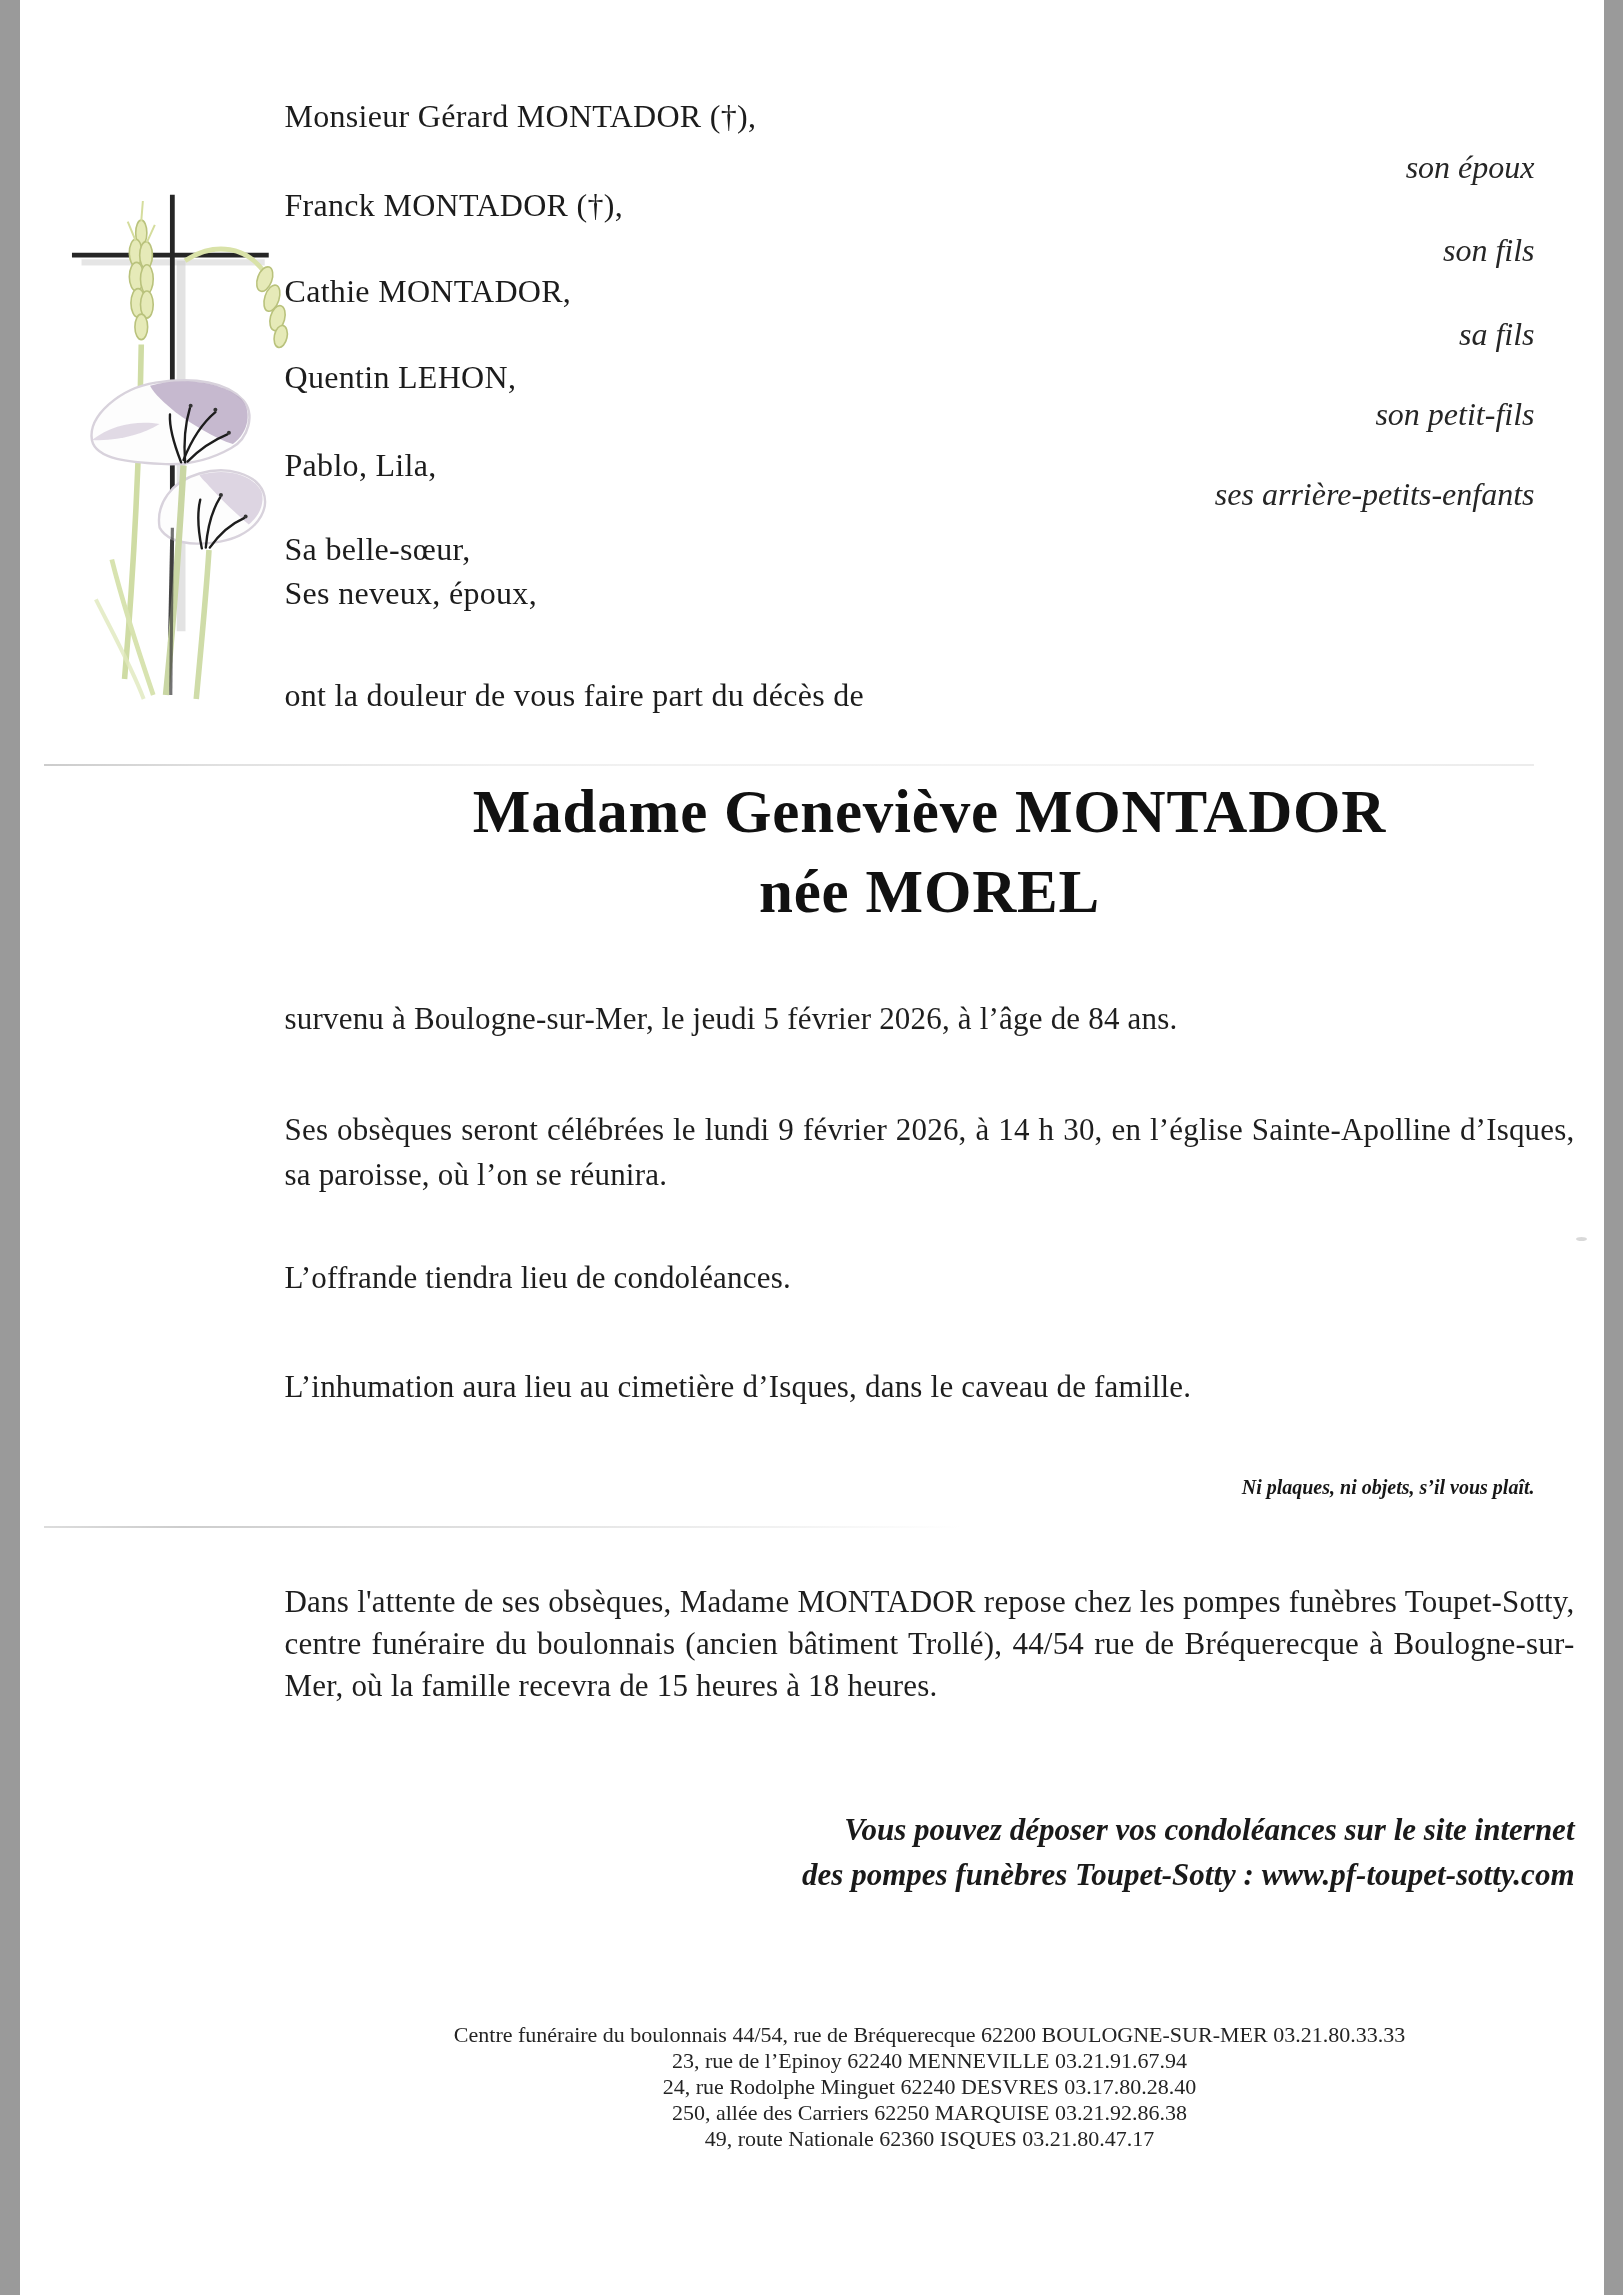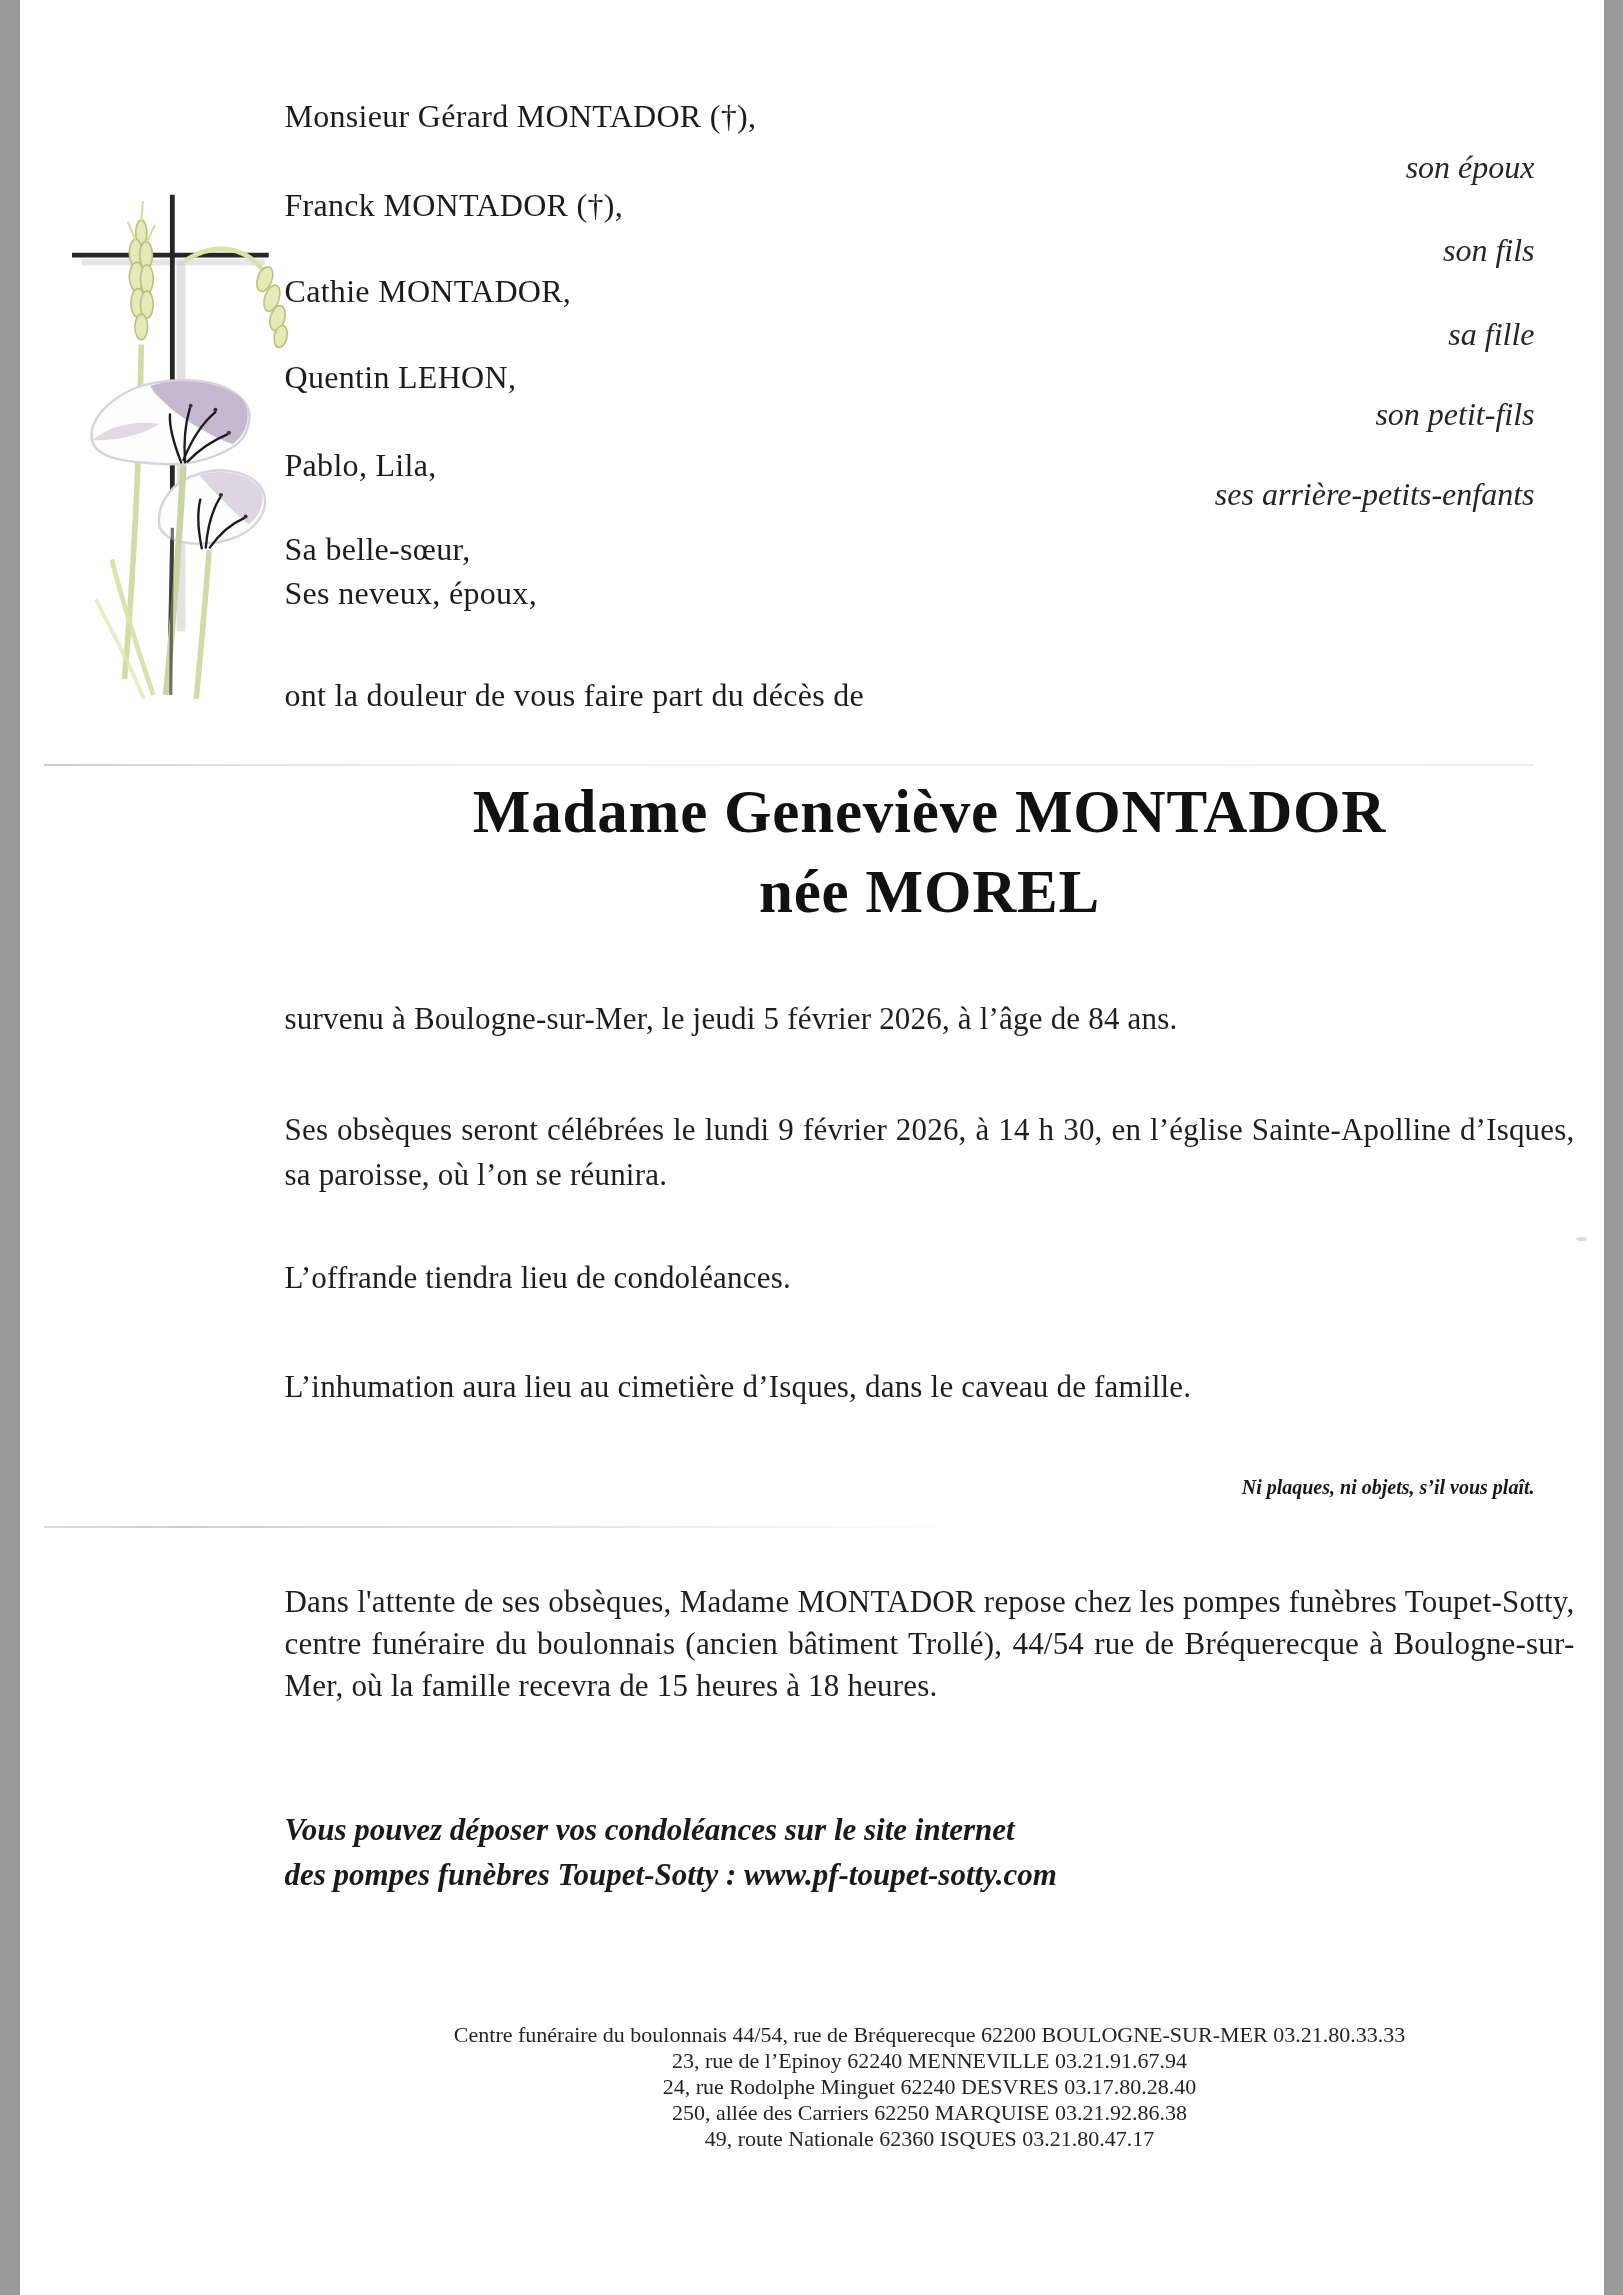--- a/index.html
+++ b/index.html
@@ -65,21 +65,21 @@
     right:69px;
     font-size:20px;
     font-weight:bold;
     font-style:italic;
     color:#171717;
     white-space:nowrap;
     text-align:right;
   }
   .condolence-block{
     left:265px;width:1290px;
-    text-align:left;
+    text-align:right;
     font-size:31px;
     line-height:45px;
     font-weight:bold;
     font-style:italic;
     color:#1a1a1a;
   }
   .footer-block{
     left:265px;width:1290px;
     text-align:center;
     color:#242424;
@@ -177,21 +177,21 @@
   <div class="abs name-line" style="top:98px">Monsieur Gérard MONTADOR (†),</div>
   <div class="abs name-line" style="top:187px">Franck MONTADOR (†),</div>
   <div class="abs name-line" style="top:273px">Cathie MONTADOR,</div>
   <div class="abs name-line" style="top:359px">Quentin LEHON,</div>
   <div class="abs name-line" style="top:447px">Pablo, Lila,</div>
   <div class="abs name-line" style="top:531px">Sa belle-sœur,</div>
   <div class="abs name-line" style="top:575px">Ses neveux, époux,</div>
 
   <div class="abs relation-line" style="top:148px">son époux</div>
   <div class="abs relation-line" style="top:231px">son fils</div>
-  <div class="abs relation-line" style="top:315px">sa fille</div>
+  <div class="abs relation-line" style="top:315px">sa fils</div>
   <div class="abs relation-line" style="top:395px">son petit-fils</div>
   <div class="abs relation-line" style="top:475px">ses arrière-petits-enfants</div>
 
   <div class="abs intro-line" style="top:677px">ont la douleur de vous faire part du décès de</div>
 
   <div class="abs scan-line-1"></div>
   <div class="abs scan-line-2"></div>
   <div class="abs speck"></div>
 
   <div class="abs title-block" style="top:780px">

